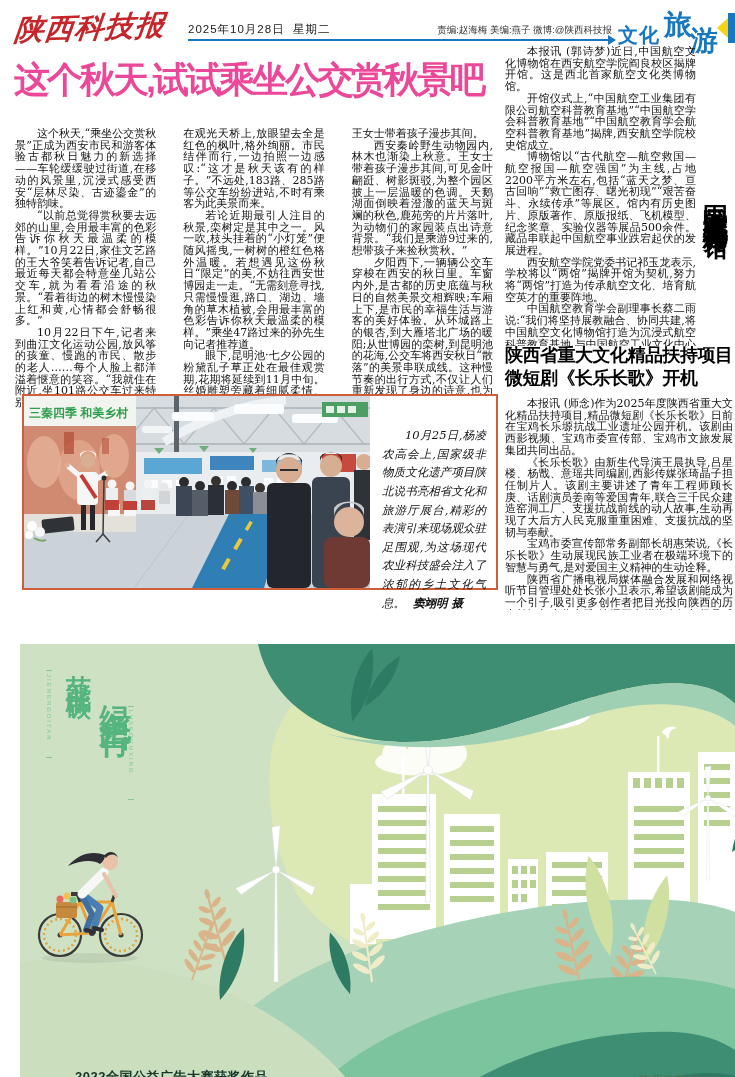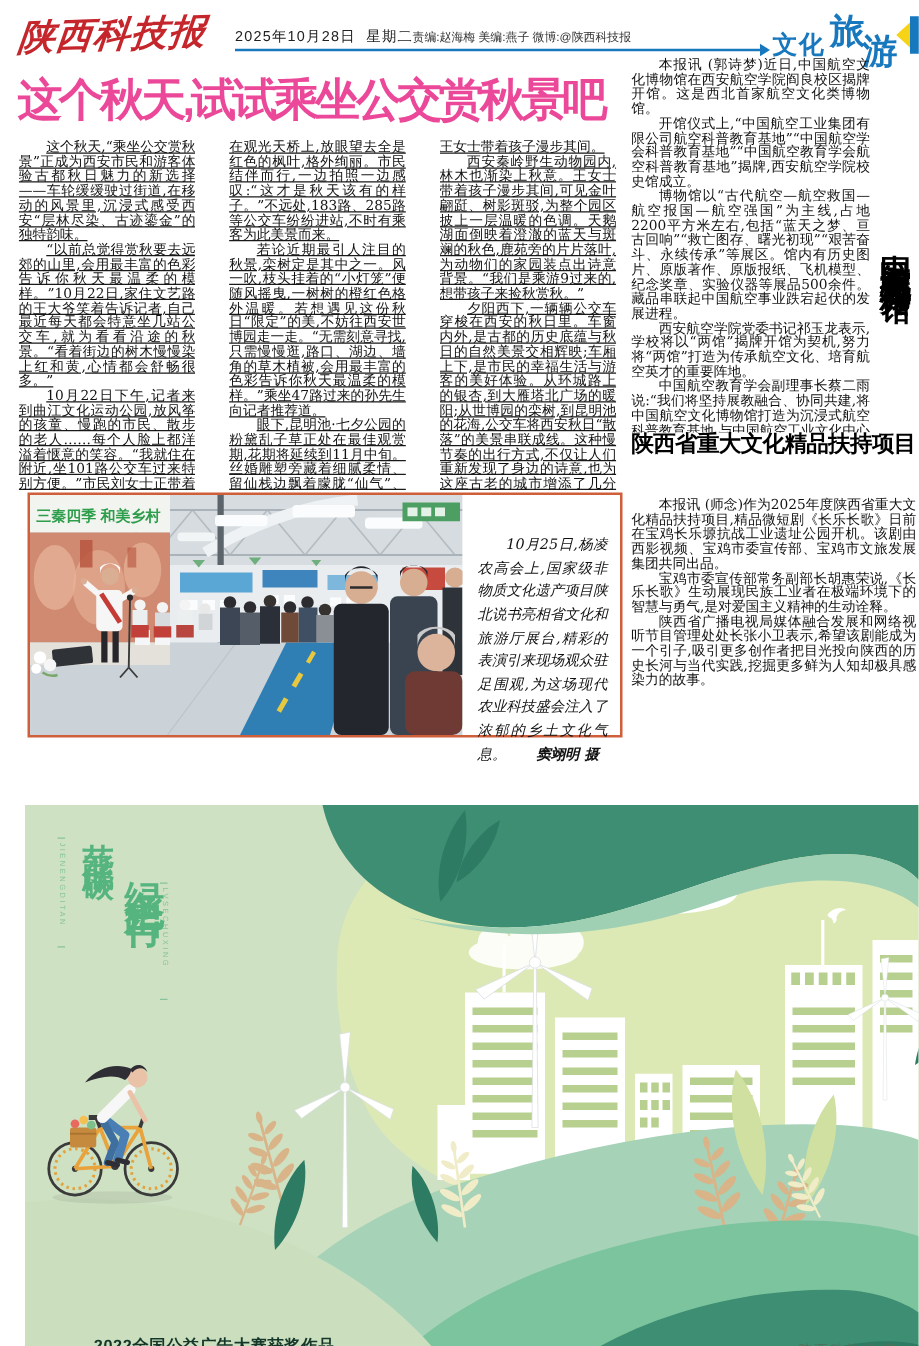--- a/index.html
+++ b/index.html
@@ -11,39 +11,39 @@
   
   .masthead{position:absolute;left:0;top:0;width:735px;height:52px;}
   .logo{
     position:absolute;left:15px;top:8px;width:168px;height:38px;
     font-family:"DejaVu Serif","Liberation Serif",serif;
     font-style:italic;font-weight:bold;font-size:29px;line-height:38px;
     color:#c5262c;letter-spacing:1px;transform:skewX(-8deg) rotate(-2deg);
     white-space:nowrap;
   }
   .mast-date{position:absolute;left:188px;top:22px;font-size:11.5px;color:#222;letter-spacing:1px;white-space:nowrap;}
-  .mast-editors{position:absolute;left:330px;top:24px;width:282px;font-size:9.5px;color:#333;white-space:nowrap;}
+  .mast-editors{position:absolute;left:330px;top:24px;width:282px;text-align:right;font-size:9.5px;color:#333;white-space:nowrap;}
   .mast-rule{position:absolute;left:188px;top:39px;width:420px;height:2px;background:#1878be;}
   .mast-rule-arrow{position:absolute;left:608px;top:35px;width:0;height:0;
     border-top:5px solid transparent;border-bottom:5px solid transparent;border-left:8px solid #1878be;}
   .section-wrap{position:absolute;left:618px;top:4px;width:117px;height:48px;text-decoration:underline;}
   .sec1{position:absolute;left:0;top:18px;font-size:20px;font-weight:900;color:#1878be;letter-spacing:1px;}
   .sec2a{position:absolute;left:46px;top:2px;font-size:28px;font-weight:900;color:#1878be;}
   .sec2b{position:absolute;left:72px;top:18px;font-size:28px;font-weight:900;color:#1878be;}
   .page-arrow{position:absolute;left:99px;top:13px;width:0;height:0;
     border-top:11px solid transparent;border-bottom:11px solid transparent;border-right:12px solid #f6d316;}
   .page-badge{position:absolute;left:110px;top:9px;width:25px;height:30px;background:#1878be;
     color:#fff;font-size:19px;font-weight:900;text-align:center;line-height:30px;}
   
   .headline{
     position:absolute;left:14px;top:56px;width:492px;height:50px;
     font-size:36px;font-weight:900;letter-spacing:-3px;color:#ec4899;
     font-family:"Liberation Sans","DejaVu Sans",sans-serif;white-space:nowrap;
   }
-  .lead-cols{position:absolute;left:15px;top:112px;width:478px;height:280px;display:flex;gap:27px;overflow:hidden;text-decoration:underline;}
+  .lead-cols{position:absolute;left:15px;top:128px;width:478px;height:280px;display:flex;gap:27px;overflow:hidden;}
   .col{flex:1;overflow:hidden;}
   .news-text{font-family:"DejaVu Serif","Liberation Serif",serif;font-size:11px;line-height:1.065;text-align:justify;color:#111;}
   .news-text p{margin:0;text-indent:2em;}
   .news-text p.noindent{text-indent:0;}
   
   .aviation-body{position:absolute;left:505px;top:46px;width:191px;height:300px;overflow:hidden;}
   .vtitle{
     position:absolute;left:699px;top:48px;width:34px;height:302px;
     writing-mode:vertical-rl;text-orientation:upright;
     font-size:25px;font-weight:900;letter-spacing:3px;color:#000;text-align:center;
@@ -53,21 +53,21 @@
     font-size:18px;font-weight:900;letter-spacing:-0.5px;line-height:1.3;color:#000;}
   .drama-body{position:absolute;left:505px;top:398px;width:228px;height:212px;overflow:hidden;}
   
   .photo-box{position:absolute;left:22px;top:394px;width:476px;height:196px;
     border:2px solid #cf5f3a;background:#fff;box-sizing:border-box;display:flex;justify-content:space-between;}
   .photo-art{width:346px;height:192px;flex:0 0 auto;display:block;}
   .photo-caption{flex:1;padding:30px 10px 4px 12px;
     font-family:"DejaVu Serif","Liberation Serif",serif;font-style:italic;
     font-size:11.5px;line-height:1.62;text-align:justify;color:#111;}
   .photo-caption .cap{ text-indent:2em;display:block;margin:0;}
-  .photo-caption .credit{font-weight:bold;margin-left:24px;font-style:italic;}
+  .photo-caption .credit{font-weight:bold;margin-left:8px;font-style:italic;}
   
   .poster{position:absolute;left:20px;top:644px;width:715px;height:452px;background:#cfe1c3;overflow:hidden;}
   .poster svg{position:absolute;left:0;top:0;}
   .slogan{position:absolute;writing-mode:vertical-rl;text-orientation:upright;
     color:#56b57e;font-weight:700;font-family:"DejaVu Sans","Liberation Sans",sans-serif;}
   .slogan1{left:42px;top:10px;font-size:25px;letter-spacing:7px;}
   .slogan2{left:74px;top:36px;font-size:32px;letter-spacing:7px;}
   .pinyin{position:absolute;writing-mode:vertical-rl;font-size:6px;letter-spacing:2px;color:#86c49c;
     border-top:1px solid #86c49c;border-bottom:1px solid #86c49c;padding:3px 0;}
   .pinyin1{left:26px;top:26px;height:80px;}
@@ -118,23 +118,25 @@
     <p>本报讯 (郭诗梦)近日,中国航空文化博物馆在西安航空学院阎良校区揭牌开馆。这是西北首家航空文化类博物馆。</p>
     <p>开馆仪式上,“中国航空工业集团有限公司航空科普教育基地”“中国航空学会科普教育基地”“中国航空教育学会航空科普教育基地”揭牌,西安航空学院校史馆成立。</p>
     <p>博物馆以“古代航空—航空救国—航空报国—航空强国”为主线,占地2200平方米左右,包括“蓝天之梦、亘古回响”“救亡图存、曙光初现”“艰苦奋斗、永续传承”等展区。馆内有历史图片、原版著作、原版报纸、飞机模型、纪念奖章、实验仪器等展品500余件。藏品串联起中国航空事业跌宕起伏的发展进程。</p>
     <p>西安航空学院党委书记祁玉龙表示,学校将以“两馆”揭牌开馆为契机,努力将“两馆”打造为传承航空文化、培育航空英才的重要阵地。</p>
     <p>中国航空教育学会副理事长蔡二雨说:“我们将坚持展教融合、协同共建,将中国航空文化博物馆打造为沉浸式航空科普教育基地,与中国航空工业文化中心实现资源共享、展览共办、研究共进,及时更新展览内容,共同讲好中国航空故事。”</p>
   </div>
 <div class="vtitle">中国航空文化博物馆开馆</div>
 
 <div class="drama-head">
   <div>陕西省重大文化精品扶持项目</div>
+  <div>微短剧《长乐长歌》开机</div>
 </div>
 <div class="drama-body news-text">
     <p>本报讯 (师念)作为2025年度陕西省重大文化精品扶持项目,精品微短剧《长乐长歌》日前在宝鸡长乐塬抗战工业遗址公园开机。该剧由西影视频、宝鸡市委宣传部、宝鸡市文旅发展集团共同出品。</p>
+    <p>《长乐长歌》由新生代导演王晨执导,吕星楼、杨戬、意瑶共同编剧,西影传媒张琦晶子担任制片人。该剧主要讲述了青年工程师顾长庚、话剧演员姜南等爱国青年,联合三千民众建造窑洞工厂、支援抗战前线的动人故事,生动再现了大后方人民克服重重困难、支援抗战的坚韧与奉献。</p>
     <p>宝鸡市委宣传部常务副部长胡惠荣说,《长乐长歌》生动展现民族工业者在极端环境下的智慧与勇气,是对爱国主义精神的生动诠释。</p>
     <p>陕西省广播电视局媒体融合发展和网络视听节目管理处处长张小卫表示,希望该剧能成为一个引子,吸引更多创作者把目光投向陕西的历史长河与当代实践,挖掘更多鲜为人知却极具感染力的故事。</p>
   </div>
 
 <div class="photo-box">
   <svg class="photo-art" viewBox="0 0 346 192">
     <rect x="0" y="0" width="346" height="192" fill="#e3e9ec"></rect>
 
     <rect x="0" y="0" width="346" height="58" fill="#d6dcdf"></rect>
     <path d="M70,12 L100,48 L130,12 L160,48 L190,12 L220,48 L250,12 L280,48 L310,12 L340,48" stroke="#b3bcc1" stroke-width="1.3" fill="none"></path>

